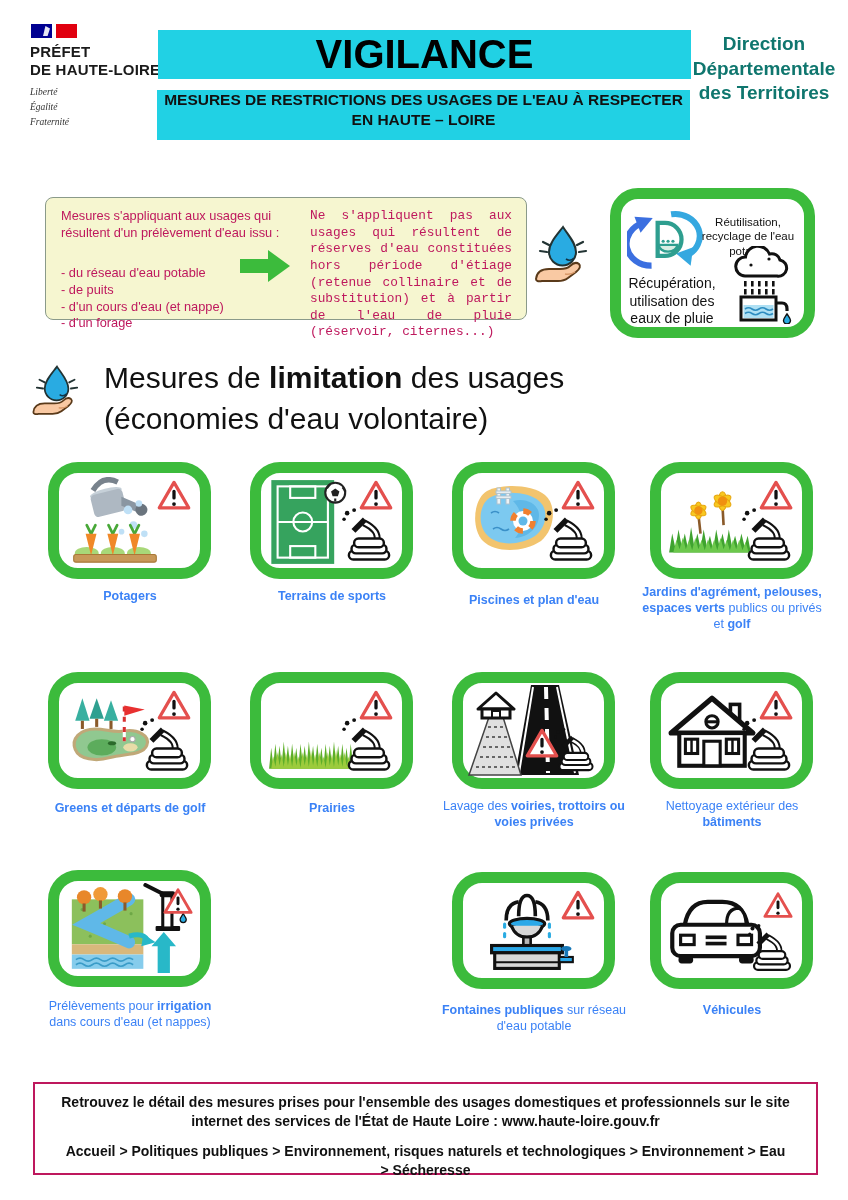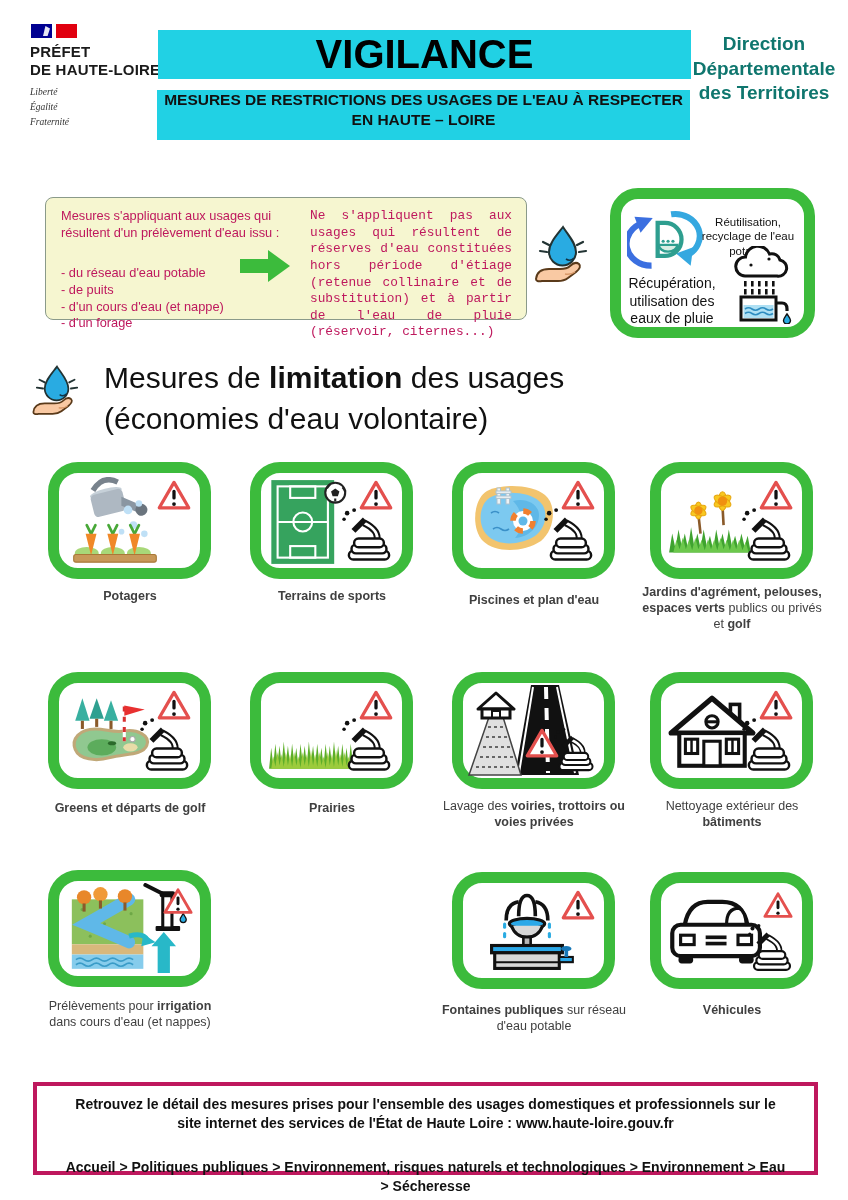--- a/index.html
+++ b/index.html
@@ -40,26 +40,26 @@
   
   .sec-icon{position:absolute;left:29px;top:362px;}
   .sec-title{position:absolute;left:104px;top:358px;font-size:30px;line-height:1.35;color:#111;}
 
   
   .card{position:absolute;width:163px;height:117px;border:11px solid var(--green);border-radius:30px;
         background:#fff;box-sizing:border-box;}
   .warn{position:absolute;right:8px;top:6px;width:36px;height:33px;}
   .hose{position:absolute;right:5px;bottom:5px;width:56px;height:56px;}
   .art{position:absolute;}
-  .clabel{position:absolute;width:192px;text-align:center;font-size:12.5px;line-height:1.28;color:#404040;}
+  .clabel{position:absolute;width:192px;text-align:center;font-size:12.5px;line-height:1.28;color:#3b82f6;}
 
   
-  .footer-box{position:absolute;left:33px;top:1082px;width:785px;height:93px;border:4px solid #be185d;
+  .footer-box{position:absolute;left:33px;top:1082px;width:785px;height:93px;border:2px solid #be185d;
         box-sizing:border-box;text-align:center;font-weight:bold;font-size:14px;line-height:1.35;padding:9px 26px;}
-  .footer-box .p2{margin-top:25px;}
+  .footer-box .p2{margin-top:11px;}
 </style>
 </head>
 <body>
 
 <svg width="0" height="0" style="position:absolute">
   <symbol id="sym-warn" viewBox="0 0 44 40">
     <path d="M22 4 L40 35 H4 Z" fill="#fff" stroke="#E4504E" stroke-width="4" stroke-linejoin="round"></path>
     <rect x="20" y="13" width="4" height="12" rx="2" fill="#111"></rect>
     <circle cx="22" cy="30.5" r="2.3" fill="#111"></circle>
   </symbol>

